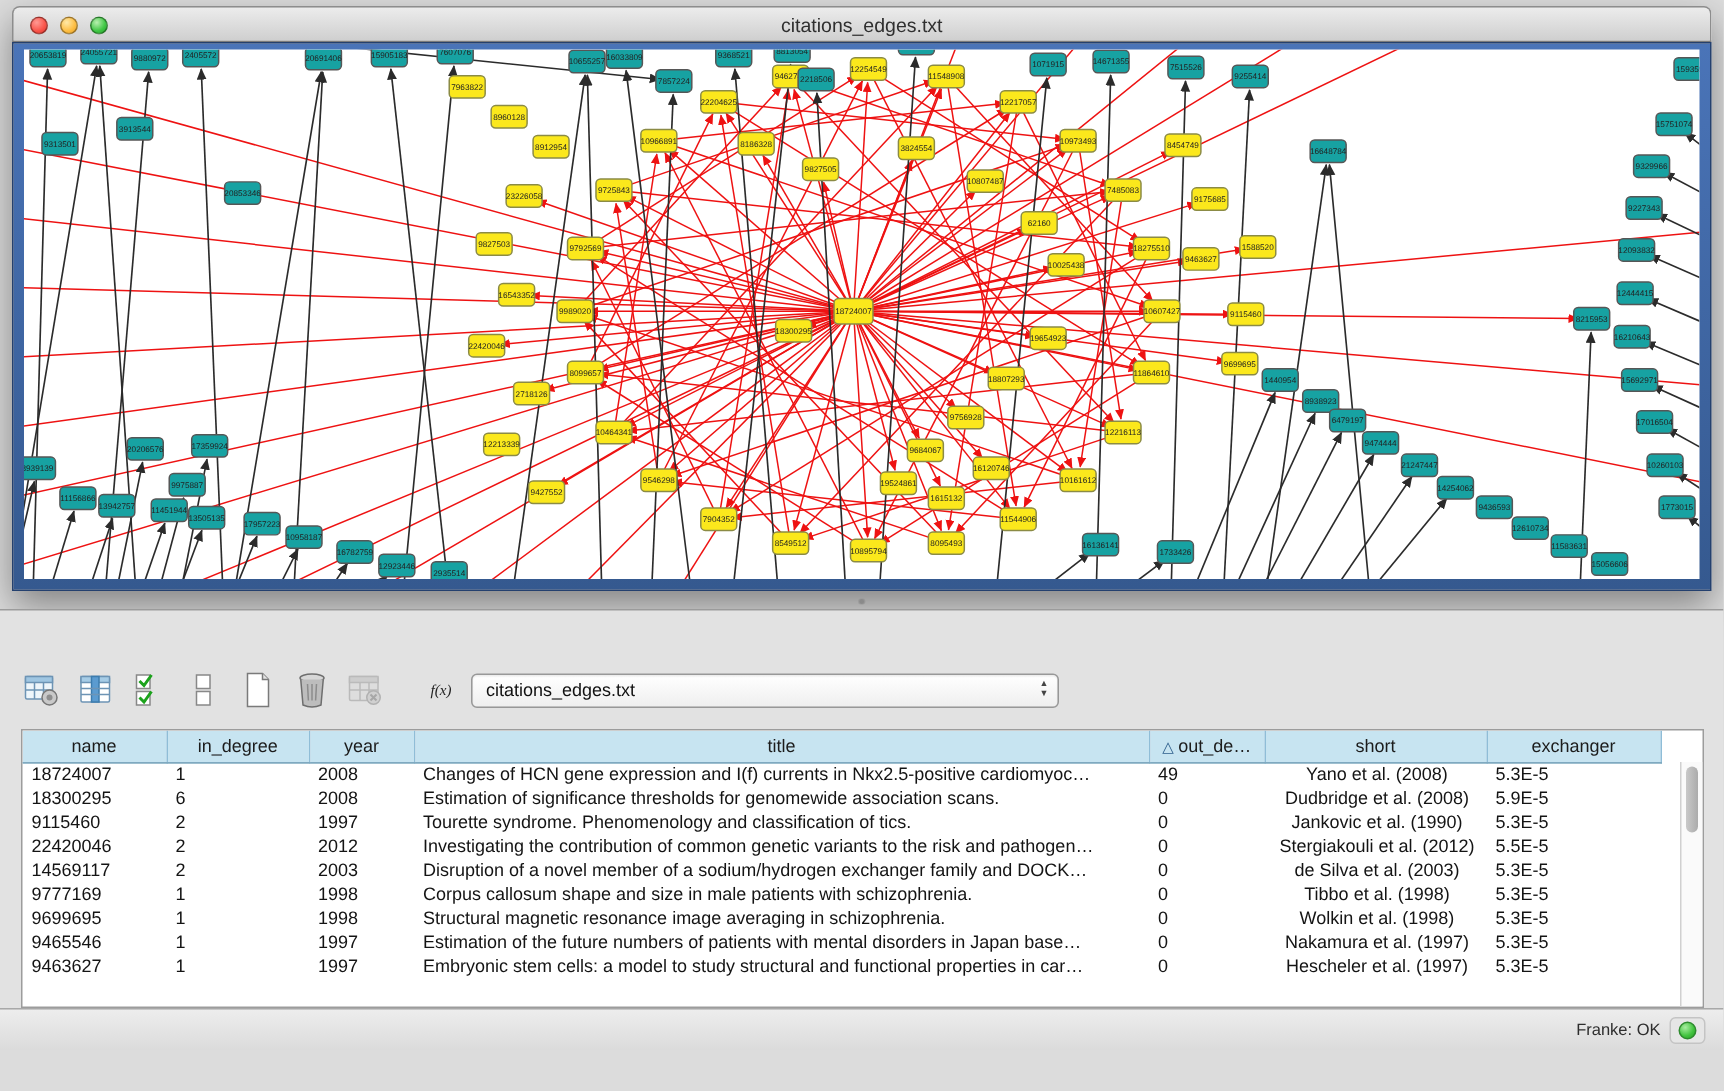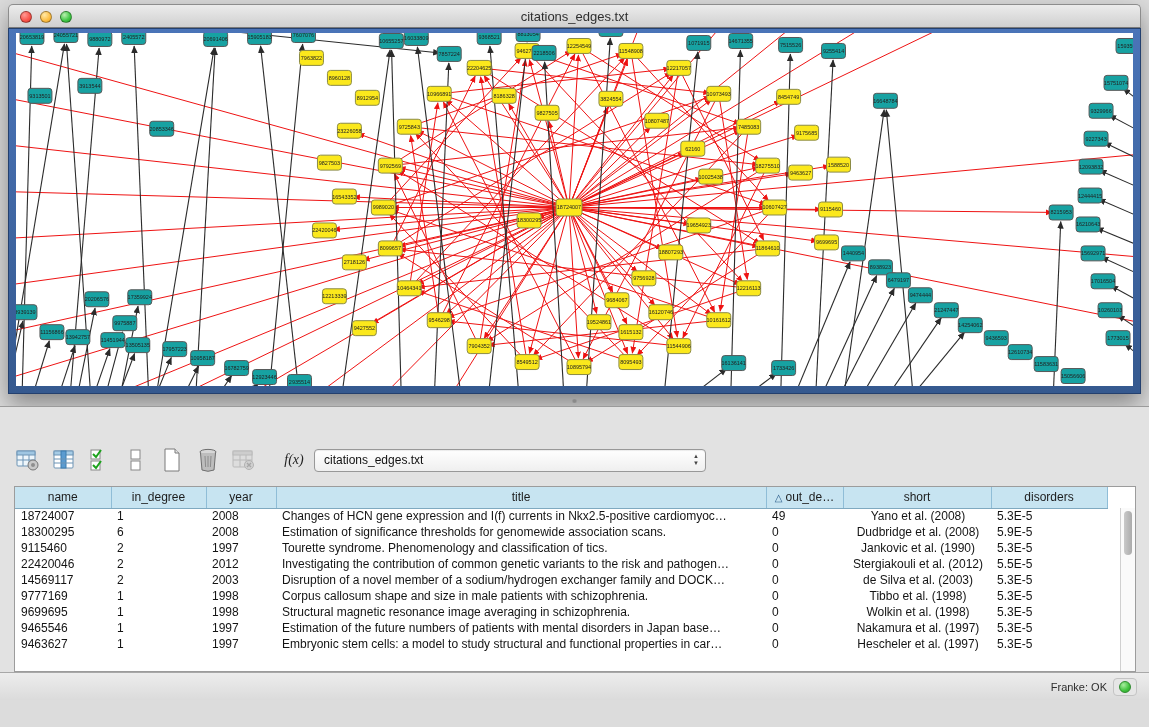--- a/index.html
+++ b/index.html
@@ -39,21 +39,21 @@
   .panel-header { position:relative; height:26px; background:linear-gradient(#f2f2f2,#dadada);
     border-bottom:1px solid #c2c2c2; }
   .panel-title { position:absolute; left:16px; top:6px; font-size:13px; color:#3a3a3a; }
   .float-icon { position:absolute; right:46px; top:6px; width:13px; height:13px; }
   .float-icon .sq1 { position:absolute; left:0; top:0; width:8px; height:8px; border:1px solid #9a8a4e; }
   .float-icon .sq2 { position:absolute; right:0; bottom:0; width:8px; height:8px; border:1px solid #666; background:#e8e8e8; }
   .close-icon { position:absolute; right:18px; top:3px; font-size:15px; font-weight:bold; color:#161616; cursor:default; }
 
   .toolbar { position:absolute; left:14px; top:36px; height:34px; display:flex; align-items:center; gap:8px; }
   .tool-btn { width:28px; height:30px; display:flex; align-items:center; justify-content:center; border-radius:4px; }
-  .fx-label { font-size:14px; color:#222; font-family:"Liberation Serif",serif; font-style:italic;margin-left:28px; }
+  .fx-label { font-size:10px; color:#222; font-family:"Liberation Serif",serif; font-style:italic;margin-left:28px; }
   .combo { position:relative; margin-left:12px; width:392px; height:23px;
     border:1px solid #989898; border-radius:4px; background:linear-gradient(#ffffff,#efefef);
     font-size:12px; color:#111; line-height:21px; padding-left:9px;
     box-shadow:inset 0 1px 1px rgba(0,0,0,.08); }
   .combo .stepper { position:absolute; right:6px; top:3px; font-size:6px; color:#444; line-height:7px; text-align:center; }
 
   .tablewrap { position:absolute; left:14px; top:79px; width:1122px; height:186px;
     background:#fff; border:1px solid #9c9c9c; overflow:hidden; }
   table { border-collapse:collapse; table-layout:fixed; width:1092px; }
   col.c0{width:96px} col.c1{width:95px} col.c2{width:70px} col.c3{width:490px}
@@ -834,21 +834,21 @@
           <col class="c6">
         </colgroup>
       <thead>
           <tr id="table-head-row">
             <th>name</th>
             <th>in_degree</th>
             <th>year</th>
             <th>title</th>
             <th><span class="sort-tri">△</span>out_de…</th>
             <th>short</th>
-            <th>disorders</th>
+            <th>exchanger</th>
           </tr>
         </thead>
       <tbody id="table-body">
           <tr>
             <td>18724007</td>
             <td>1</td>
             <td>2008</td>
             <td>Changes of HCN gene expression and I(f) currents in Nkx2.5-positive cardiomyoc…</td>
             <td>49</td>
             <td>Yano et al. (2008)</td>

